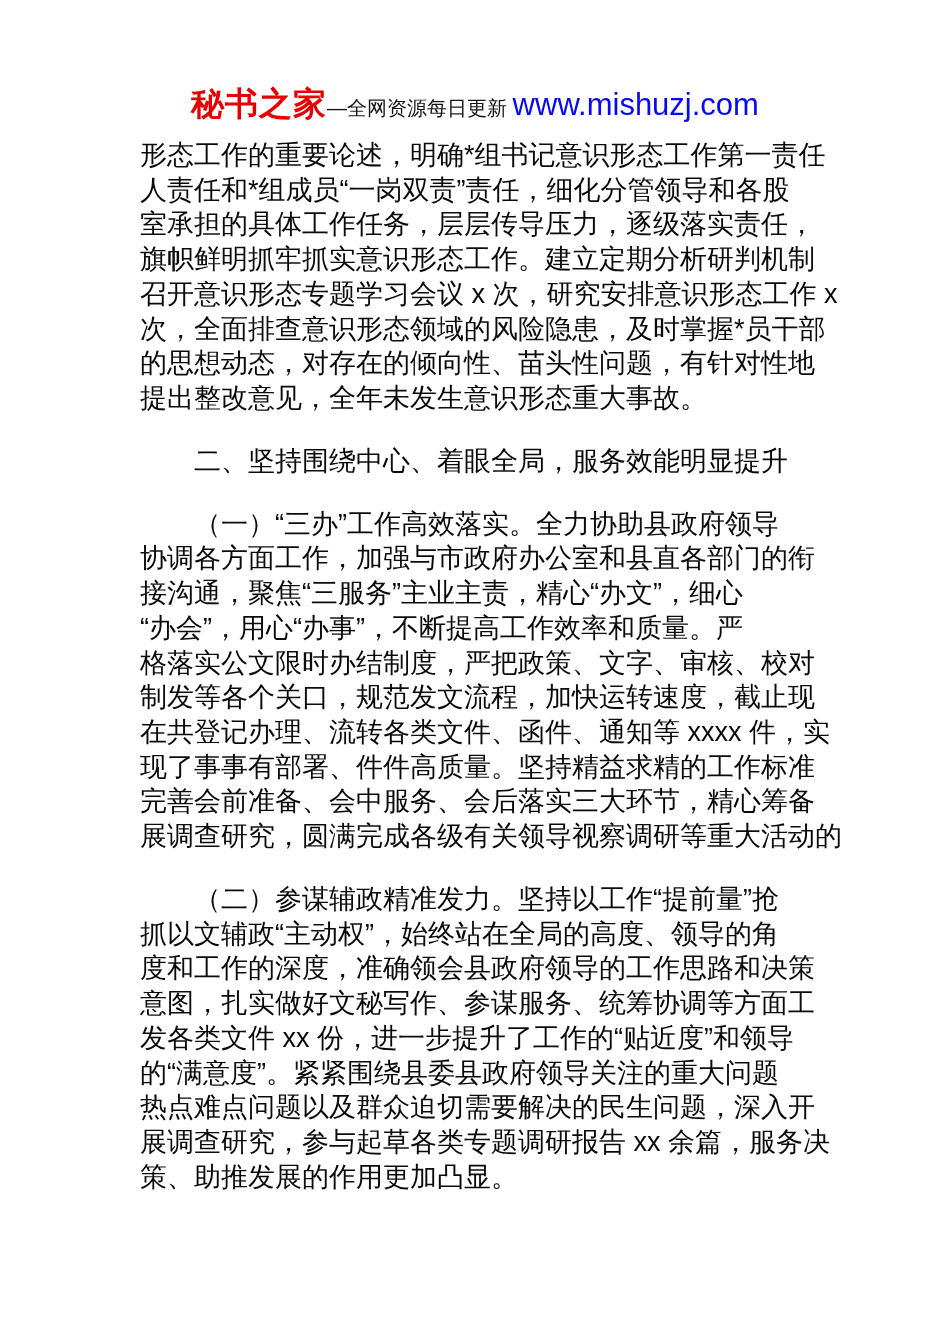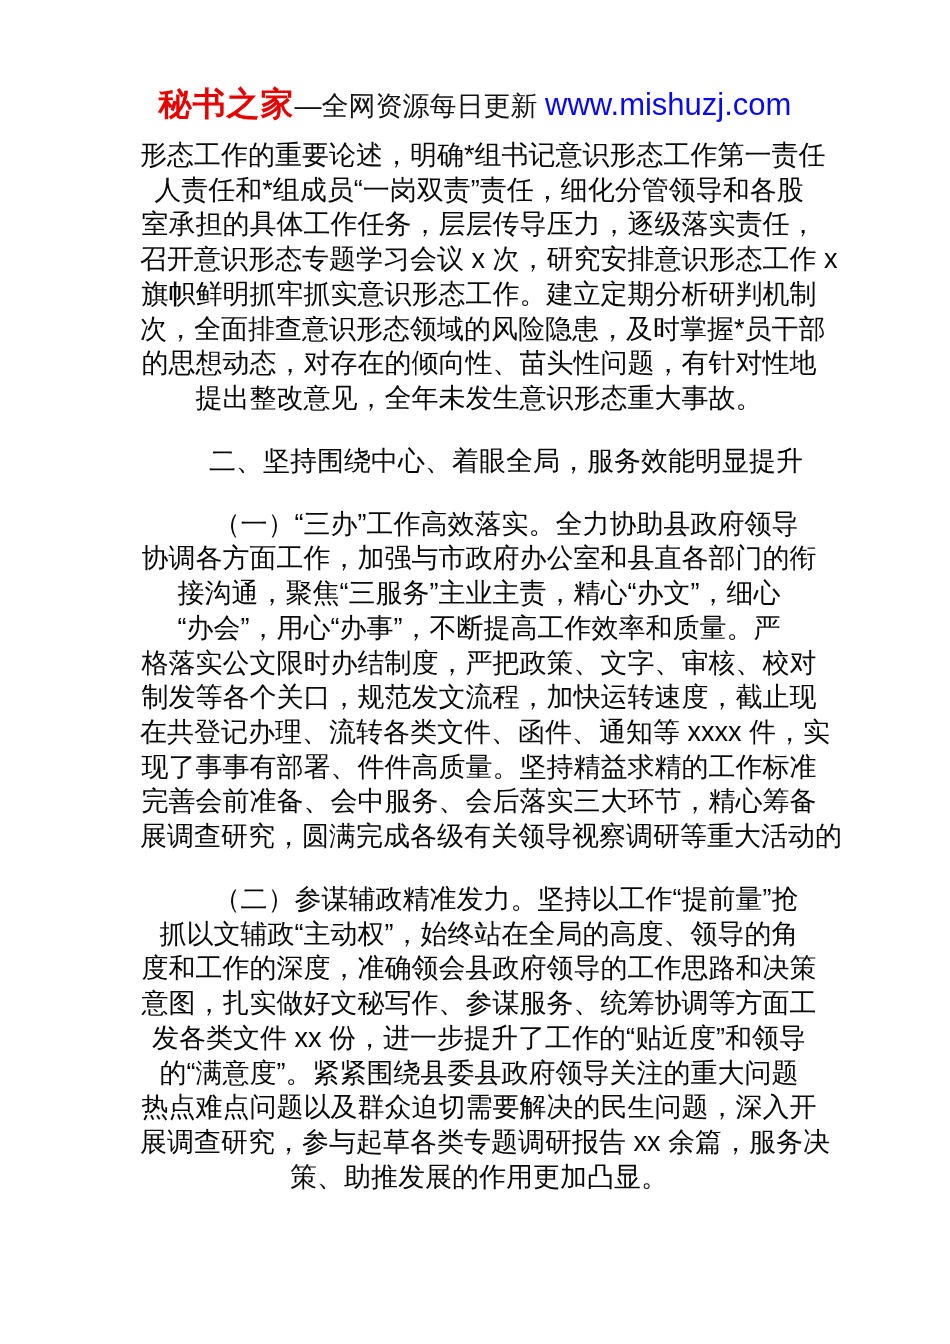--- a/index.html
+++ b/index.html
@@ -22,61 +22,61 @@
   }
   .hdr .brand{
     color:#e60000;
     font-weight:700;
     font-size:33px;
     letter-spacing:1px;
   }
   .hdr .tag{
     color:#141414;
     font-weight:400;
-    font-size:27px;
+    font-size:20px;
   }
   .hdr .url{
     color:#0909ee;
     font-weight:400;
     font-size:31px;
     text-align:center;
   }
   .bodytext{
     position:absolute;
     left:140px;
     top:138px;
     width:678px;
     color:#0a0a0a;
     font-size:27px;
     line-height:34.73px;
   }
   .ln{
     white-space:nowrap;
-    text-align:center;
+    text-align:left;
   }
   .indent{
     text-indent:54px;
     margin-top:28px;
   }
 </style>
 </head>
 <body>
 
 <div class="page">
 
   <div class="hdr">
     <span class="brand">秘书之家</span><span class="tag">—全网资源每日更新 </span><span class="url">www.mishuzj.com</span>
   </div>
 
   <div class="bodytext">
     <div class="ln">形态工作的重要论述，明确*组书记意识形态工作第一责任</div>
     <div class="ln">人责任和*组成员“一岗双责”责任，细化分管领导和各股</div>
     <div class="ln">室承担的具体工作任务，层层传导压力，逐级落实责任，</div>
+    <div class="ln">旗帜鲜明抓牢抓实意识形态工作。建立定期分析研判机制</div>
     <div class="ln">召开意识形态专题学习会议 x 次，研究安排意识形态工作 x</div>
-    <div class="ln">旗帜鲜明抓牢抓实意识形态工作。建立定期分析研判机制</div>
     <div class="ln">次，全面排查意识形态领域的风险隐患，及时掌握*员干部</div>
     <div class="ln">的思想动态，对存在的倾向性、苗头性问题，有针对性地</div>
     <div class="ln">提出整改意见，全年未发生意识形态重大事故。</div>
     <div class="ln indent">二、坚持围绕中心、着眼全局，服务效能明显提升</div>
     <div class="ln indent">（一）“三办”工作高效落实。全力协助县政府领导</div>
     <div class="ln">协调各方面工作，加强与市政府办公室和县直各部门的衔</div>
     <div class="ln">接沟通，聚焦“三服务”主业主责，精心“办文”，细心</div>
     <div class="ln">“办会”，用心“办事”，不断提高工作效率和质量。严</div>
     <div class="ln">格落实公文限时办结制度，严把政策、文字、审核、校对</div>
     <div class="ln">制发等各个关口，规范发文流程，加快运转速度，截止现</div>

